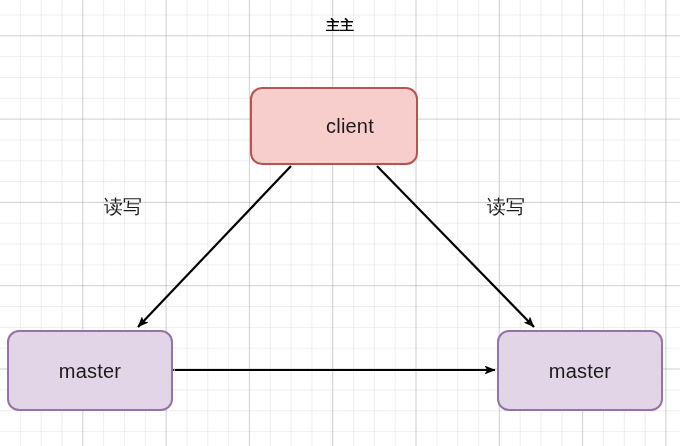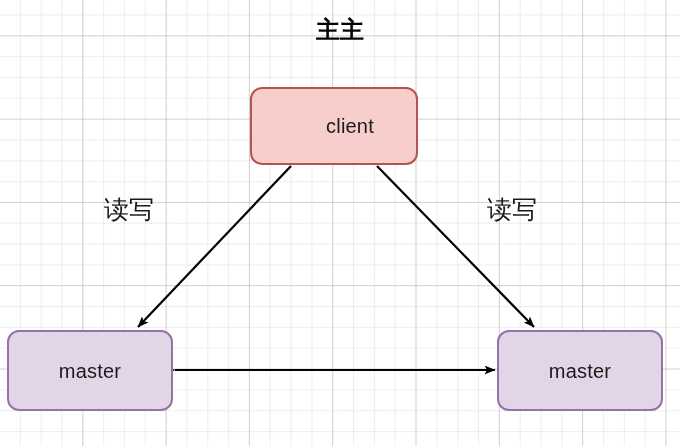--- a/index.html
+++ b/index.html
@@ -73,35 +73,35 @@
   #node-master-right {
     left: 497px;
     top: 330px;
     width: 166px;
     height: 81px;
     background: #e1d5e7;
     border-color: #9673a6;
   }
   .edge-label {
     position: absolute;
-    font-size: 25px;
+    font-size: 19px;
     color: #1a1a1a;
     white-space: nowrap;
     line-height: 1;
   }
   #label-rw-left  { left: 104px; top: 197px; }
   #label-rw-right { left: 487px; top: 197px; }
   #label-sync     { left: 274px; top: 318px; }
   #diagram-title {
     position: absolute;
     left: 0;
     top: 18px;
     width: 680px;
     text-align: center;
-    font-size: 24px;
+    font-size: 14px;
     font-weight: bold;
     color: #000000;
     line-height: 1;
   }
 </style>
 </head>
 <body>
 
 <div id="canvas">
 

